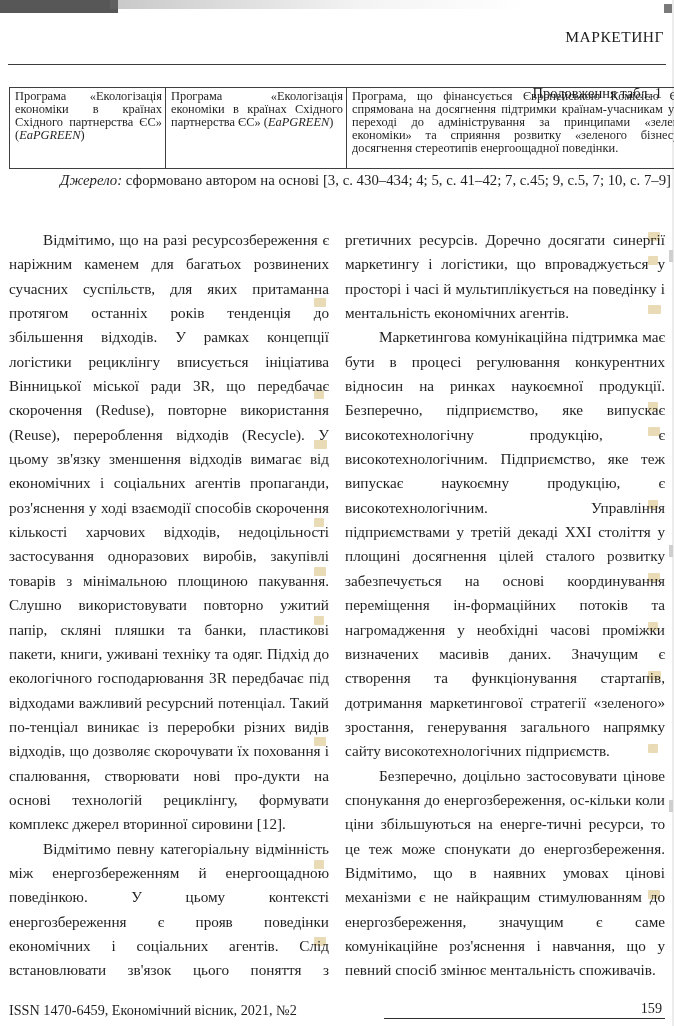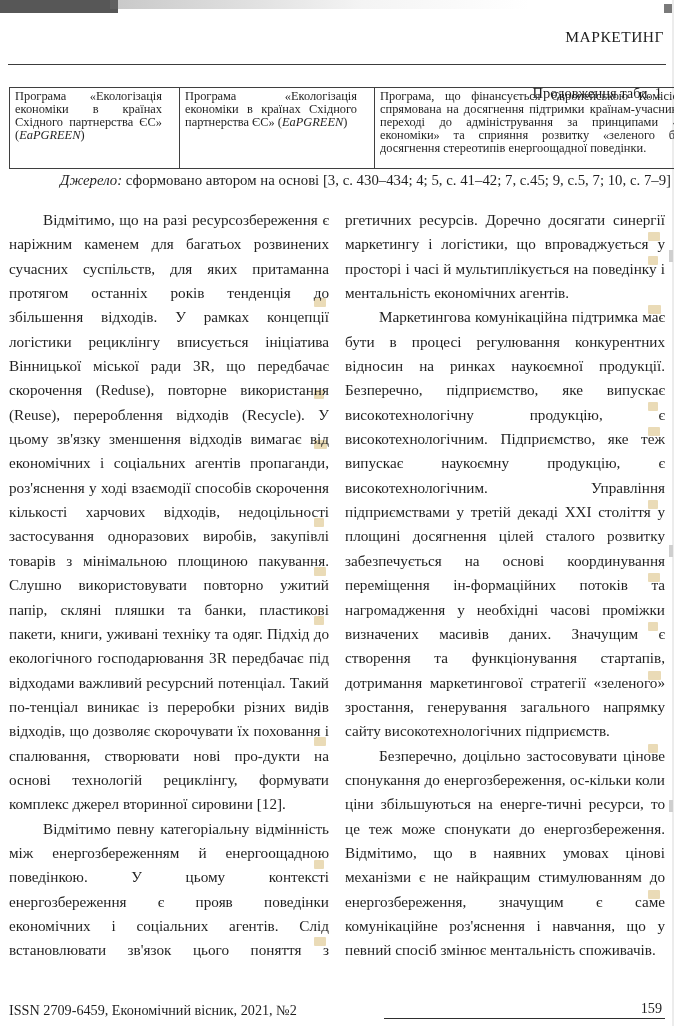--- a/index.html
+++ b/index.html
@@ -27,35 +27,35 @@
   .head-rule { position: absolute; top: 64px; left: 8px; right: 8px; border-top: 1.6px solid #3c3c3c; }
   .table-cont { position: absolute; top: 66px; right: 12px; font-size: 14.5px; margin-top: 19px; }
 
   
   .tbl { position: absolute; top: 87px; left: 9px; width: 656px; border-collapse: collapse; table-layout: fixed; }
   .tbl td {
     border: 1.4px solid #3f3f3f;
     vertical-align: top;
     font-size: 12.4px; line-height: 13.1px;
     text-align: justify;
-    padding: 2px 17px 3px 5px;
+    padding: 2px 3px 3px 5px;
     height: 75px;
   }
   .tbl .c1 { width: 147px; }
   .tbl .c2 { width: 172px; }
   .tbl .c3 { width: 337px; }
   .tbl em { font-style: italic; }
 
   
   .source-note { position: absolute; top: 170px; left: 24px; width: 654px;
     font-size: 14.8px; line-height: 21.5px; text-align: justify; text-indent: 36px; }
   .source-note .lbl { font-style: italic; }
 
   
-  .columns { position: absolute; top: 208px; left: 9px; width: 656px; height: 762px;
+  .columns { position: absolute; top: 228px; left: 9px; width: 656px; height: 762px;
     display: flex; gap: 16px; overflow: hidden; }
   .col { width: 321px; overflow: hidden; }
   .col p { margin: 0; font-size: 15.2px; line-height: 24.35px; text-align: justify; text-indent: 34px; }
   .col p.no-indent { text-indent: 0; font-family: Liberation Serif, serif; }
 
   
   .footer { position: absolute; top: 991px; left: 9px; right: 9px;
     display: flex; justify-content: space-between; align-items: flex-end; font-size: 14.2px; }
   .footer-right { width: 278px; border-bottom: 1.7px solid #2e2e2e; text-align: right; padding: 0 3px 1px 0; margin-top: 9px; }
 </style>
@@ -118,17 +118,17 @@
     </div>
     <div class="col">
       <p class="no-indent">ргетичних ресурсів. Доречно досягати синергії маркетингу і логістики, що впроваджується у просторі і часі й мультиплікується на поведінку і ментальність економічних агентів.</p>
       <p>Маркетингова комунікаційна підтримка має бути в процесі регулювання конкурентних відносин на ринках наукоємної продукції. Безперечно, підприємство, яке випускає високотехнологічну продукцію, є високотехнологічним. Підприємство, яке теж випускає наукоємну продукцію, є високотехнологічним. Управління підприємствами у третій декаді XXI століття у площині досягнення цілей сталого розвитку забезпечується на основі координування переміщення ін-формаційних потоків та нагромадження у необхідні часові проміжки визначених масивів даних. Значущим є створення та функціонування стартапів, дотримання маркетингової стратегії «зеленого» зростання, генерування загального напрямку сайту високотехнологічних підприємств.</p>
       <p>Безперечно, доцільно застосовувати цінове спонукання до енергозбереження, ос-кільки коли ціни збільшуються на енерге-тичні ресурси, то це теж може спонукати до енергозбереження. Відмітимо, що в наявних умовах цінові механізми є не найкращим стимулюванням до енергозбереження, значущим є саме комунікаційне роз'яснення і навчання, що у певний спосіб змінює ментальність споживачів.</p>
       <p>Виявлені риси і тенденції маркетингової комунікаційної діяльності та е-логістики дозволяють розширити запровадження логістичного сервісу під час формування конкурентоспроможності продукції, підприємств на базі стійкого синергетичного ефекту через запропонування методичного підходу формування конкурентоспроможності продукції, спрямованому на дотримання маркетингових енергоощадних цінностей на заса-</p>
     </div>
   </div>
 
   <div class="footer">
-    <div>ISSN 2709-6459, Економічний вісник, 2021, №2</div>
+    <div>ISSN 1470-6459, Економічний вісник, 2021, №2</div>
     <div class="footer-right">159</div>
   </div>
 
 </div>
 
 </body></html>

